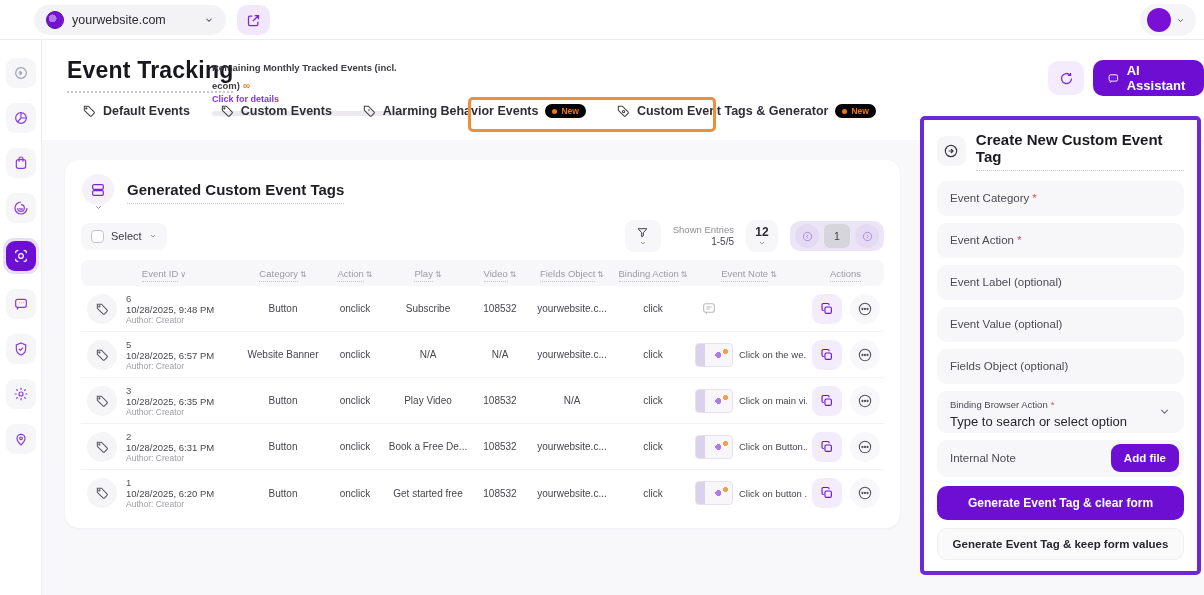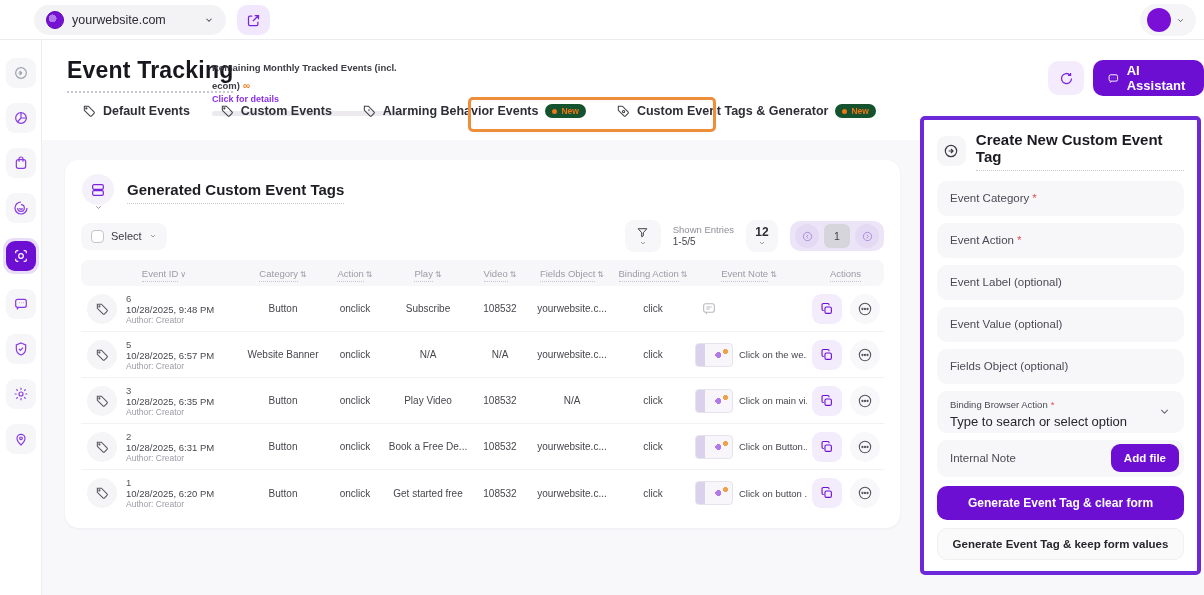--- a/index.html
+++ b/index.html
@@ -47,21 +47,21 @@
   .tracked-bar { margin-top:7px; width:200px; height:5px; background:#eceaef; border-radius:3px; }
   .refresh-btn { left:1048px; top:61px; width:36px; height:34px; background:#f4ecfd; border-radius:10px;
     display:flex; align-items:center; justify-content:center; color:#7c24dd; cursor:pointer; }
   .ai-btn { left:1093px; top:60px; height:36px; padding:0 14px; background:#6d0fd2; border-radius:10px;
     display:flex; align-items:center; gap:7px; color:#fff; font-size:13px; font-weight:bold; cursor:pointer; }
 
   
   .tabs { left:82px; top:104px; display:flex; align-items:center; gap:30px; }
   .tab { display:flex; align-items:center; gap:7px; font-size:12.5px; color:#2e2e36; font-weight:bold; cursor:pointer; }
   .tab .t-ic { color:#3f3f46; }
-  .new-badge { display:flex; align-items:center; gap:4px; background:#14532d; border-radius:8px;
+  .new-badge { display:flex; align-items:center; gap:4px; background:#000000; border-radius:8px;
     padding:2px 7px; font-size:8.5px; font-weight:bold; color:#f07616; }
   .new-dot { width:5px; height:5px; border-radius:50%; background:#f07616; }
   .tab-highlight { left:468px; top:97px; width:248px; height:35px; border:3px solid #ee8d3b; border-radius:5px;
     pointer-events:none; }
 
   
   .content-bg { left:42px; top:140px; width:1162px; height:455px; background:#f8f7fa; }
 
   .card { left:65px; top:160px; width:835px; height:368px; background:#fff; border-radius:14px;
     box-shadow:0 1px 3px rgba(20,10,40,.05); padding:14px 16px; }
@@ -74,21 +74,21 @@
   .chev-sm { color:#8a8a94; margin-top:-2px; }
 
   .toolbar { display:flex; align-items:center; justify-content:space-between; margin-top:8px; height:32px; }
   .select-pill { display:flex; align-items:center; gap:7px; background:#f7f6f9; border-radius:9px;
     padding:7px 10px; cursor:pointer; }
   .checkbox { width:13px; height:13px; border:1.5px solid #c5c4cc; border-radius:4px; background:#fff; }
   .select-label { font-size:11px; color:#3c3c44; }
   .tool-right { display:flex; align-items:center; gap:12px; }
   .filter-btn { width:36px; height:32px; background:#f7f6f9; border-radius:9px; display:flex;
     flex-direction:column; align-items:center; justify-content:center; color:#3c3c44; cursor:pointer; }
-  .shown { text-align:left; line-height:1.25; }
+  .shown { text-align:right; line-height:1.25; }
   .shown-l1 { font-size:9.5px; color:#8e8e99; }
   .shown-l2 { font-size:10px; color:#46464e; }
   .psize { width:32px; height:32px; background:#f7f6f9; border-radius:9px; display:flex; flex-direction:column;
     align-items:center; justify-content:center; font-size:12px; font-weight:bold; color:#2e2e36; cursor:pointer; }
   .pager { display:flex; align-items:center; gap:5px; background:#ece5f8; border-radius:10px; padding:3px 5px; }
   .pg-arrow { width:24px; height:24px; border-radius:50%; background:#e4daf4; color:#a489d8;
     display:flex; align-items:center; justify-content:center; font-size:11px; cursor:pointer; }
   .pg-num { width:26px; height:24px; border-radius:6px; background:#d7d5dc; color:#3c3c44;
     display:flex; align-items:center; justify-content:center; font-size:10.5px; cursor:pointer; }
 

